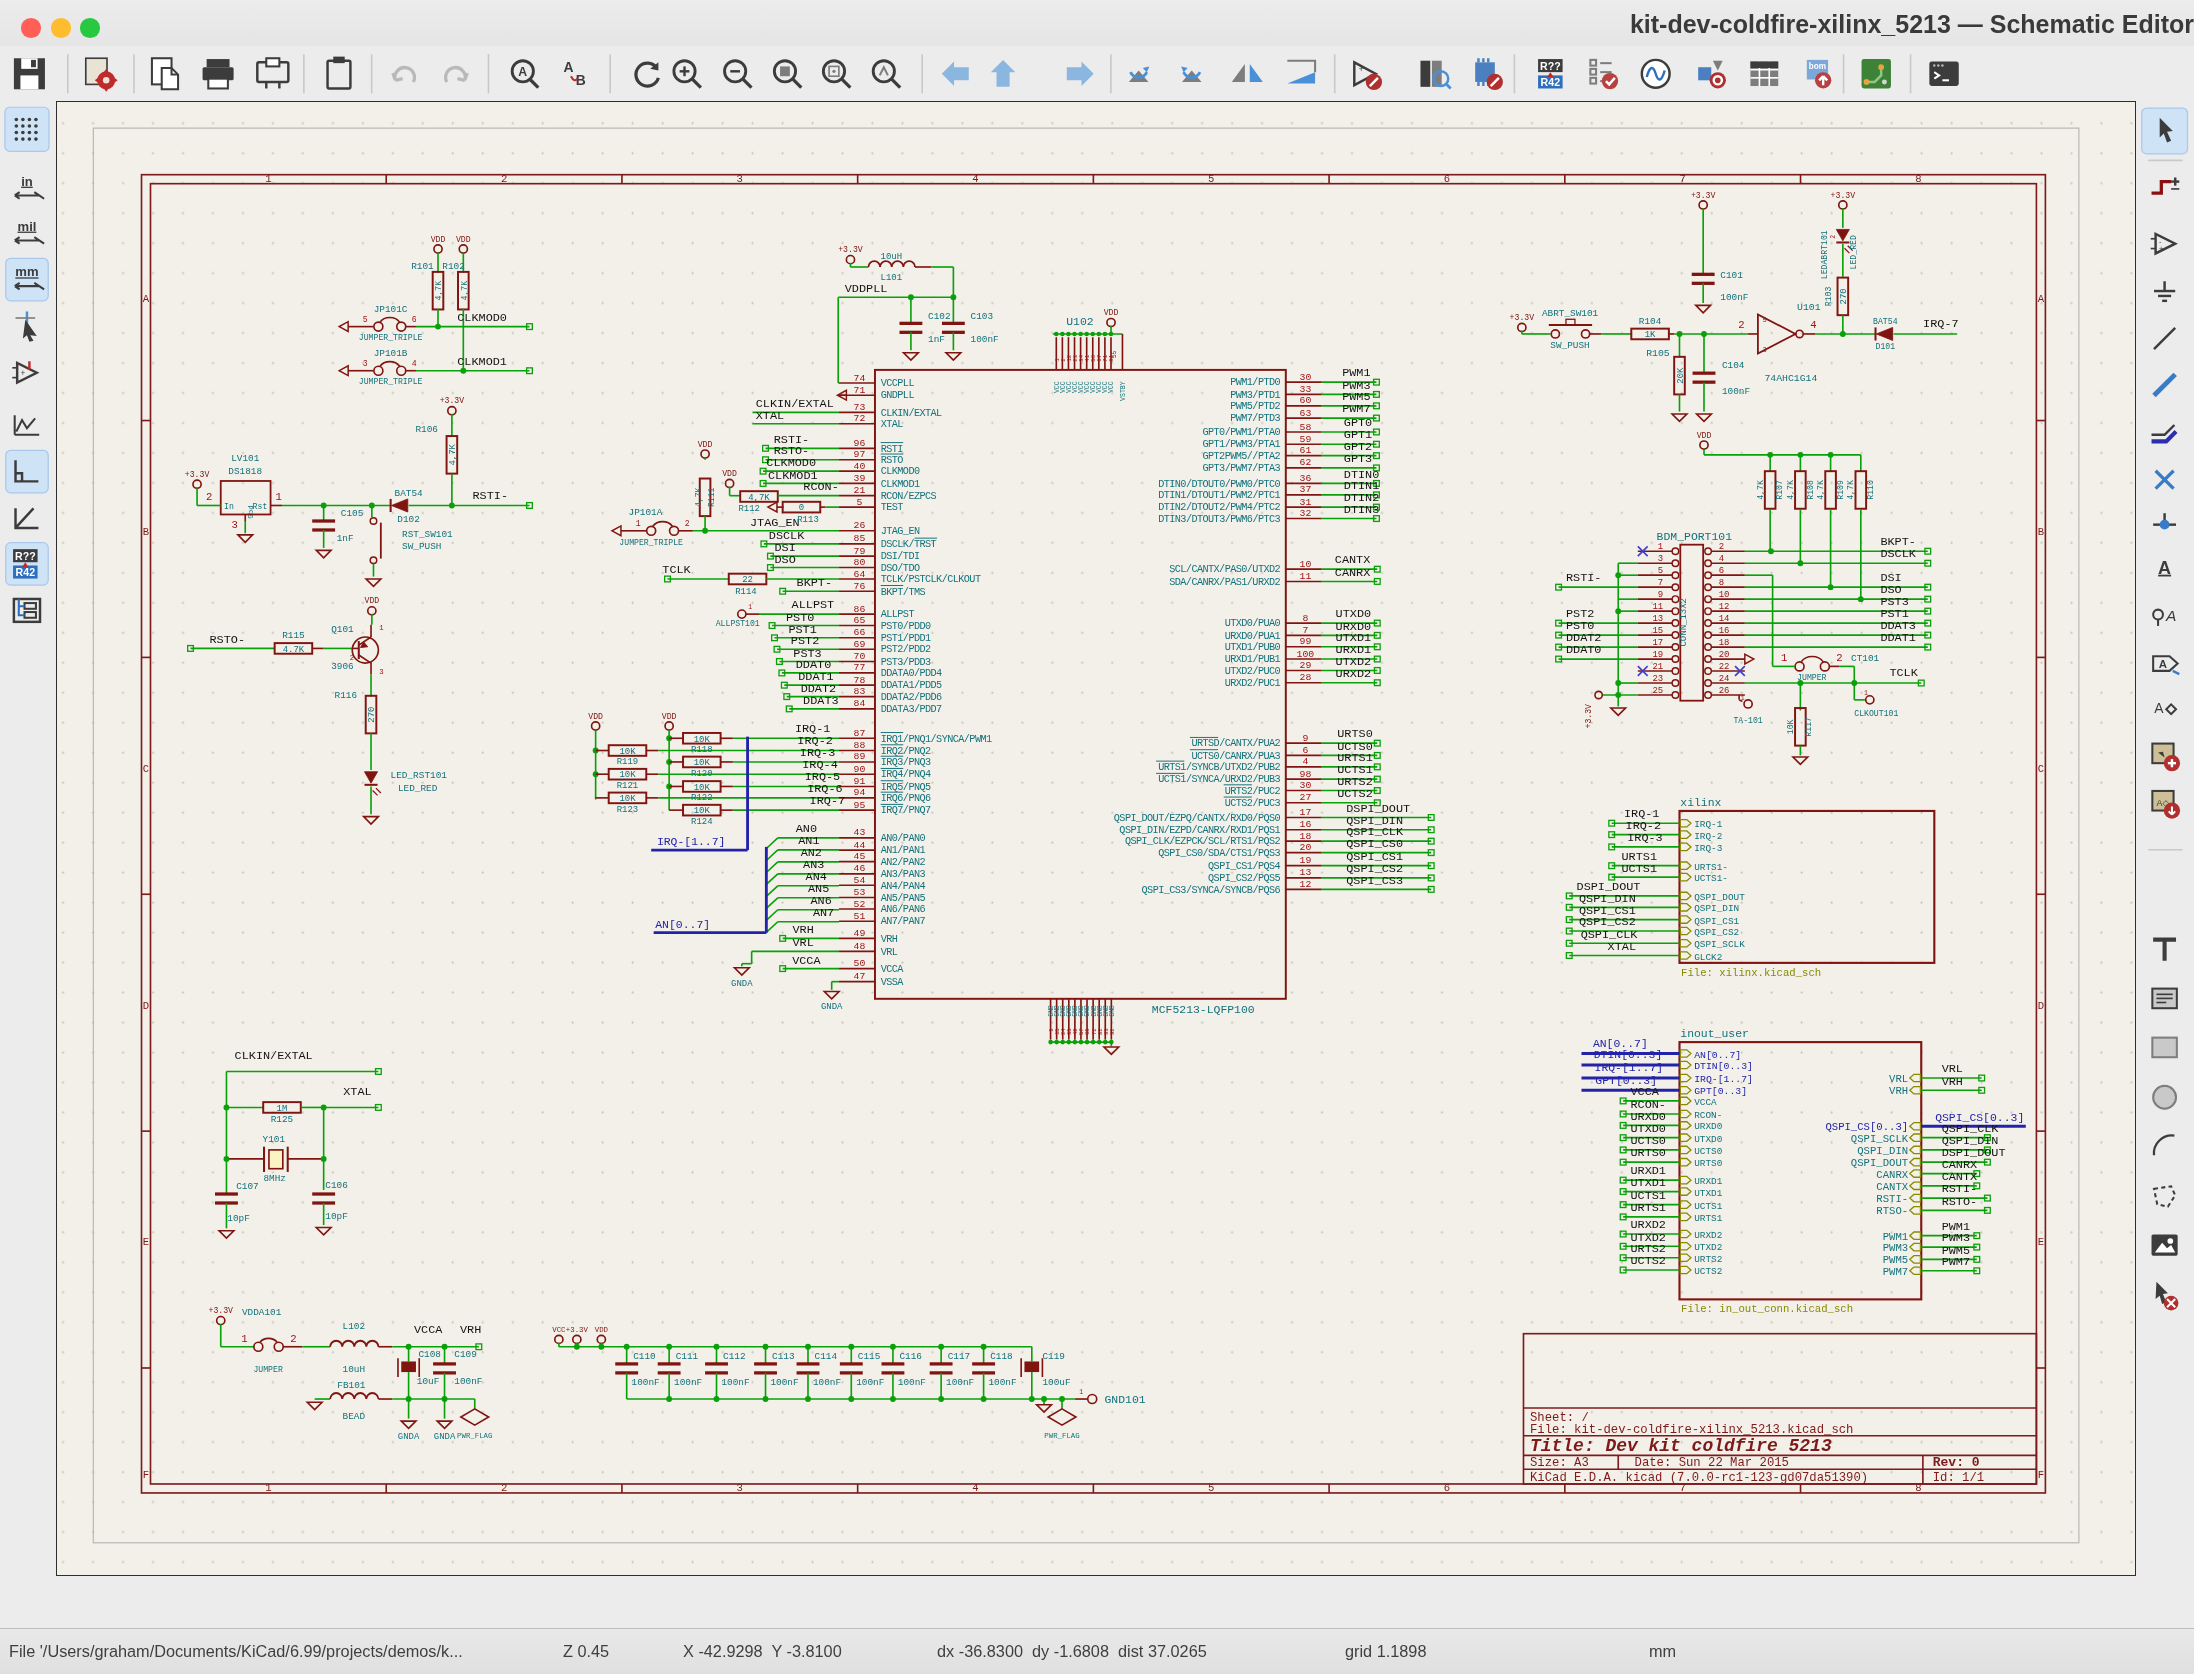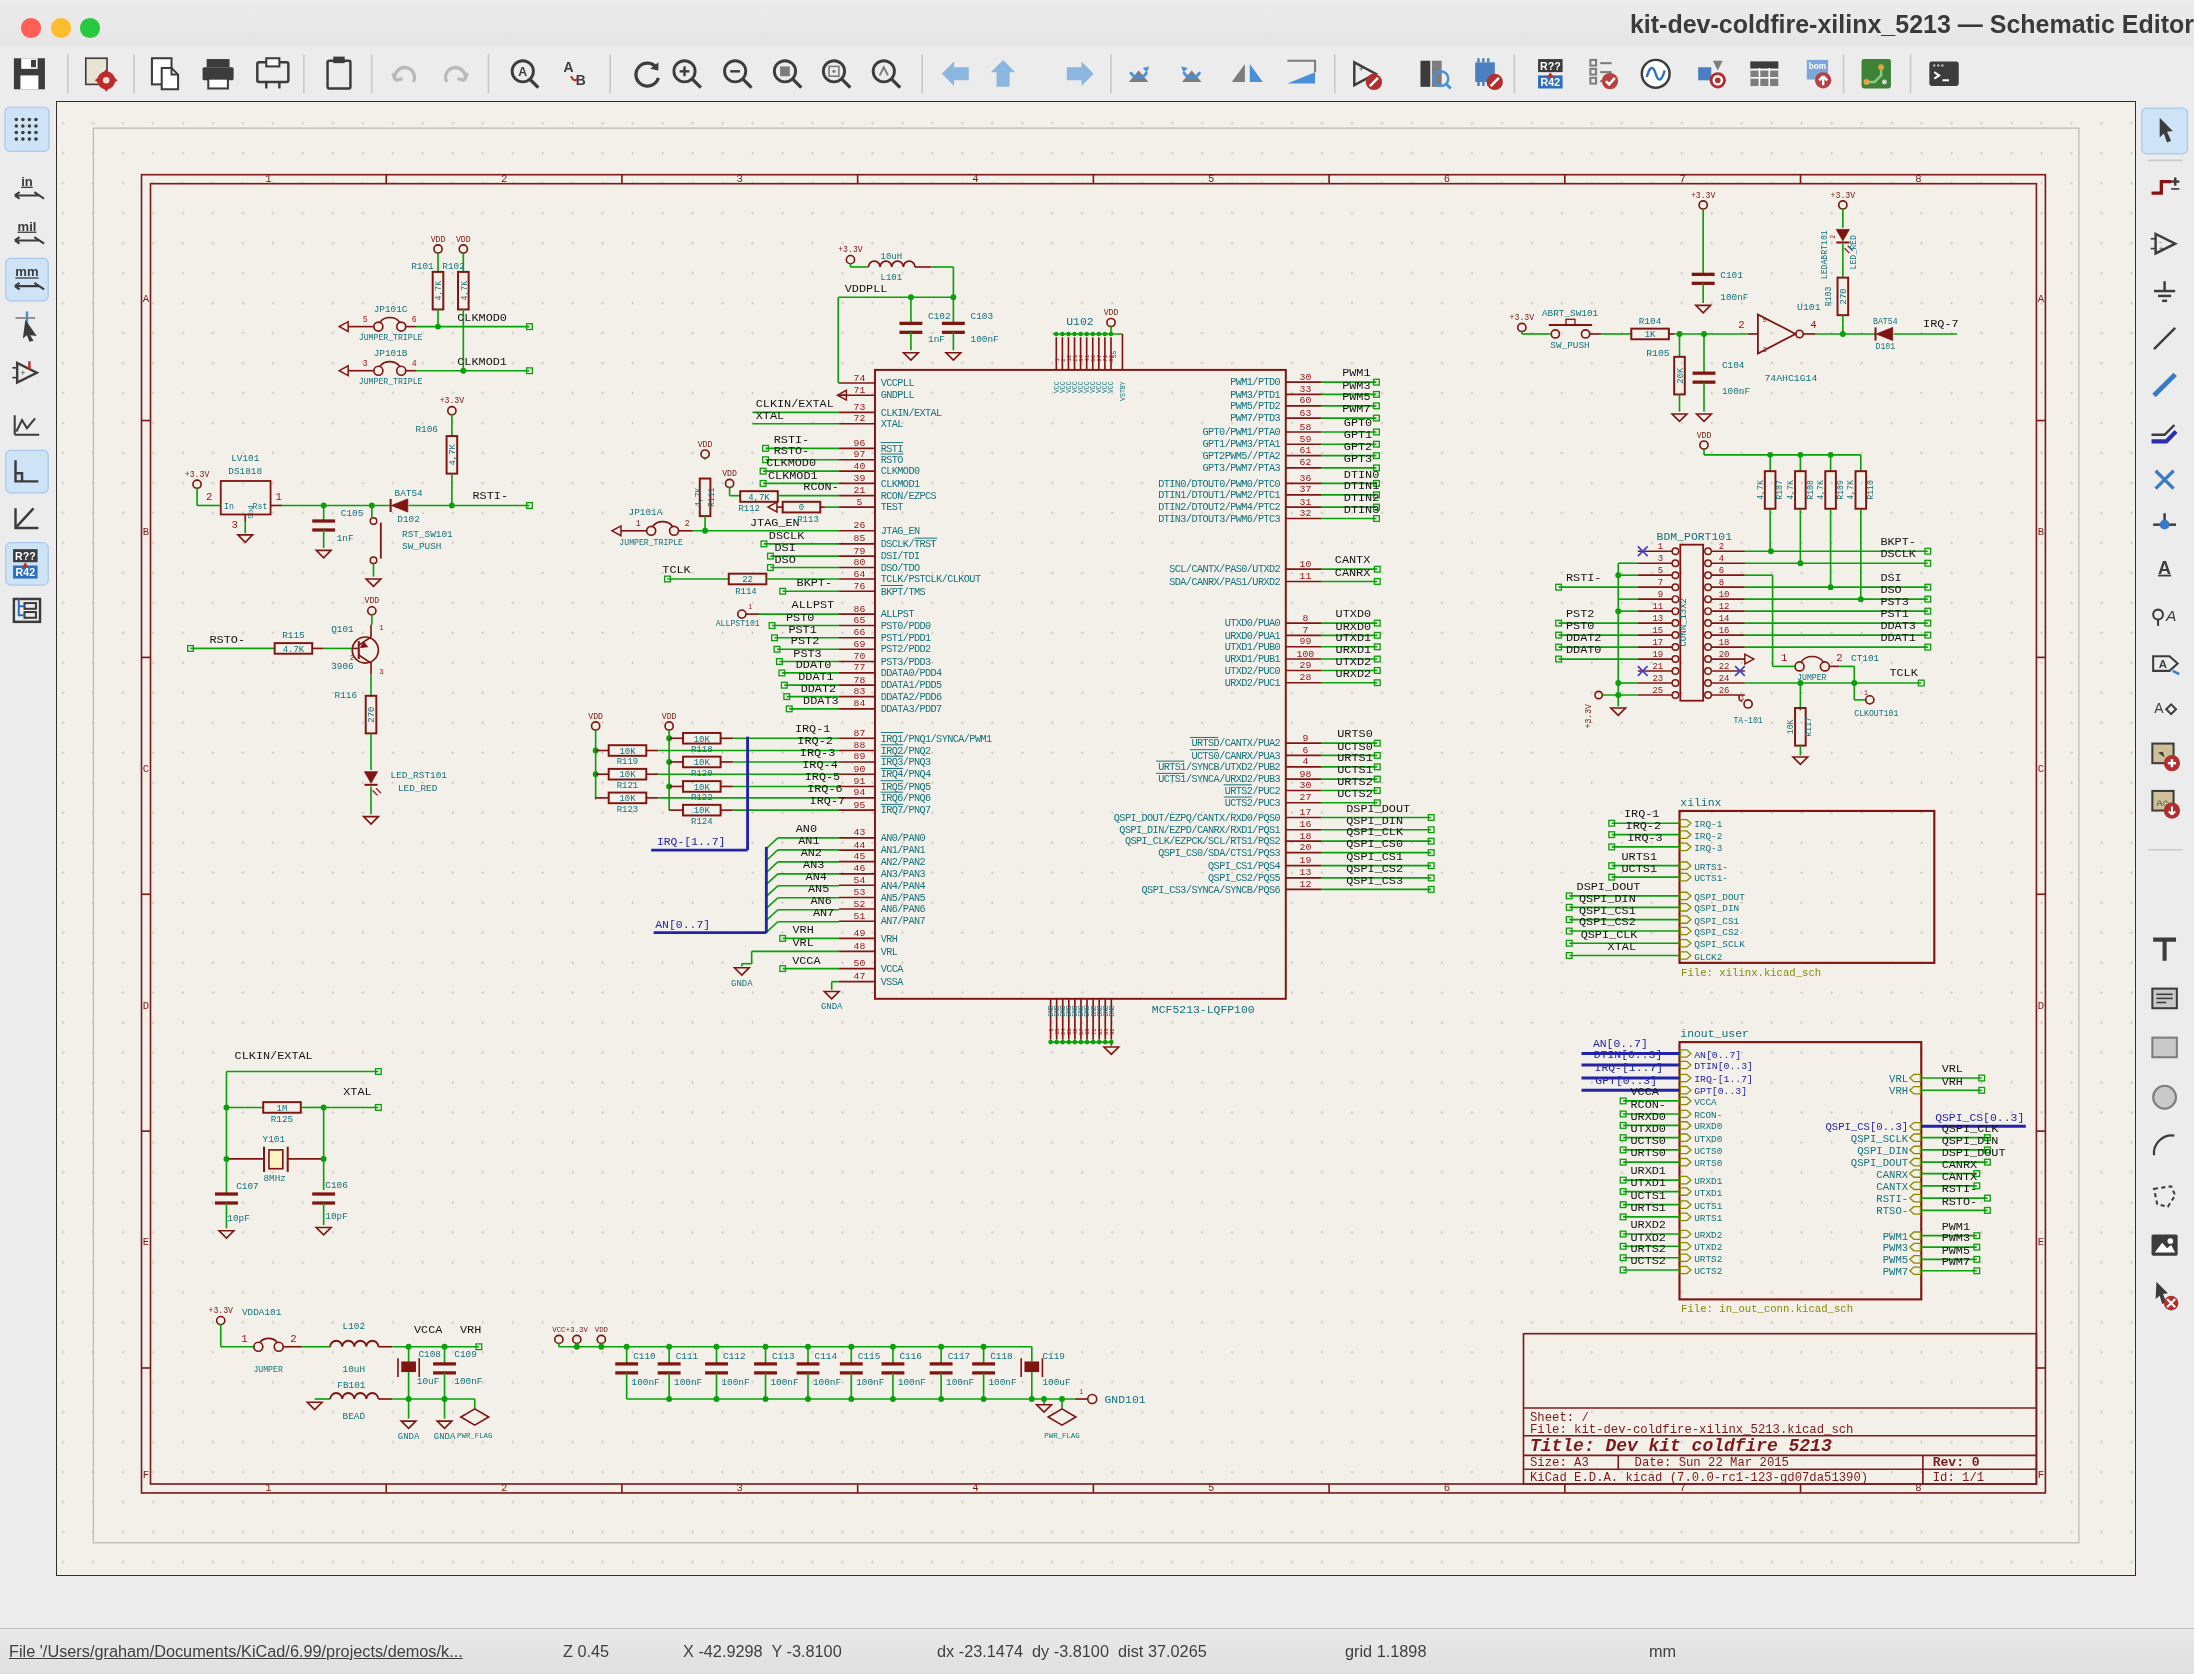--- a/index.html
+++ b/index.html
@@ -1985,19 +1985,19 @@
 <line x1="1300" y1="1714" x2="1300" y2="1726" stroke="#0aa00a" stroke-width="2"></line>
 <polygon points="1300,1726 1317,1736 1300,1746 1283,1736" stroke="#801410" stroke-width="2" fill="none"></polygon>
 <text x="1300" y="1762" fill="#13727c" text-anchor="middle" style="font-family:'Liberation Mono',monospace;font-size:9px;">PWR_FLAG</text>
 <line x1="1316" y1="1714" x2="1331" y2="1714" stroke="#801410" stroke-width="2"></line>
 <circle cx="1337" cy="1714" r="5.5" stroke="#801410" stroke-width="2" fill="none"></circle>
 <text x="1321" y="1708" fill="#a01418" text-anchor="start" style="font-family:'Liberation Mono',monospace;font-size:8px;">1</text>
 <text x="1352" y="1719" fill="#13727c" text-anchor="start" style="font-family:'Liberation Mono',monospace;font-size:14px;">GND101</text>
 </svg>
 </div>
 <div class="statusbar">
-<span style="left:9px;text-decoration:underline;">File '/Users/graham/Documents/KiCad/6.99/projects/demos/k...</span>
+<span style="left:9px;">File '/Users/graham/Documents/KiCad/6.99/projects/demos/k...</span>
 <span style="left:563px;">Z 0.45</span>
 <span style="left:683px;">X -42.9298  Y -3.8100</span>
-<span style="left:937px;">dx -23.1474  dy -3.8100  dist 37.0265</span>
+<span style="left:937px;">dx -36.8300  dy -1.6808  dist 37.0265</span>
 <span style="left:1345px;">grid 1.1898</span>
 <span style="left:1649px;">mm</span>
 </div>
 
 </body></html>

